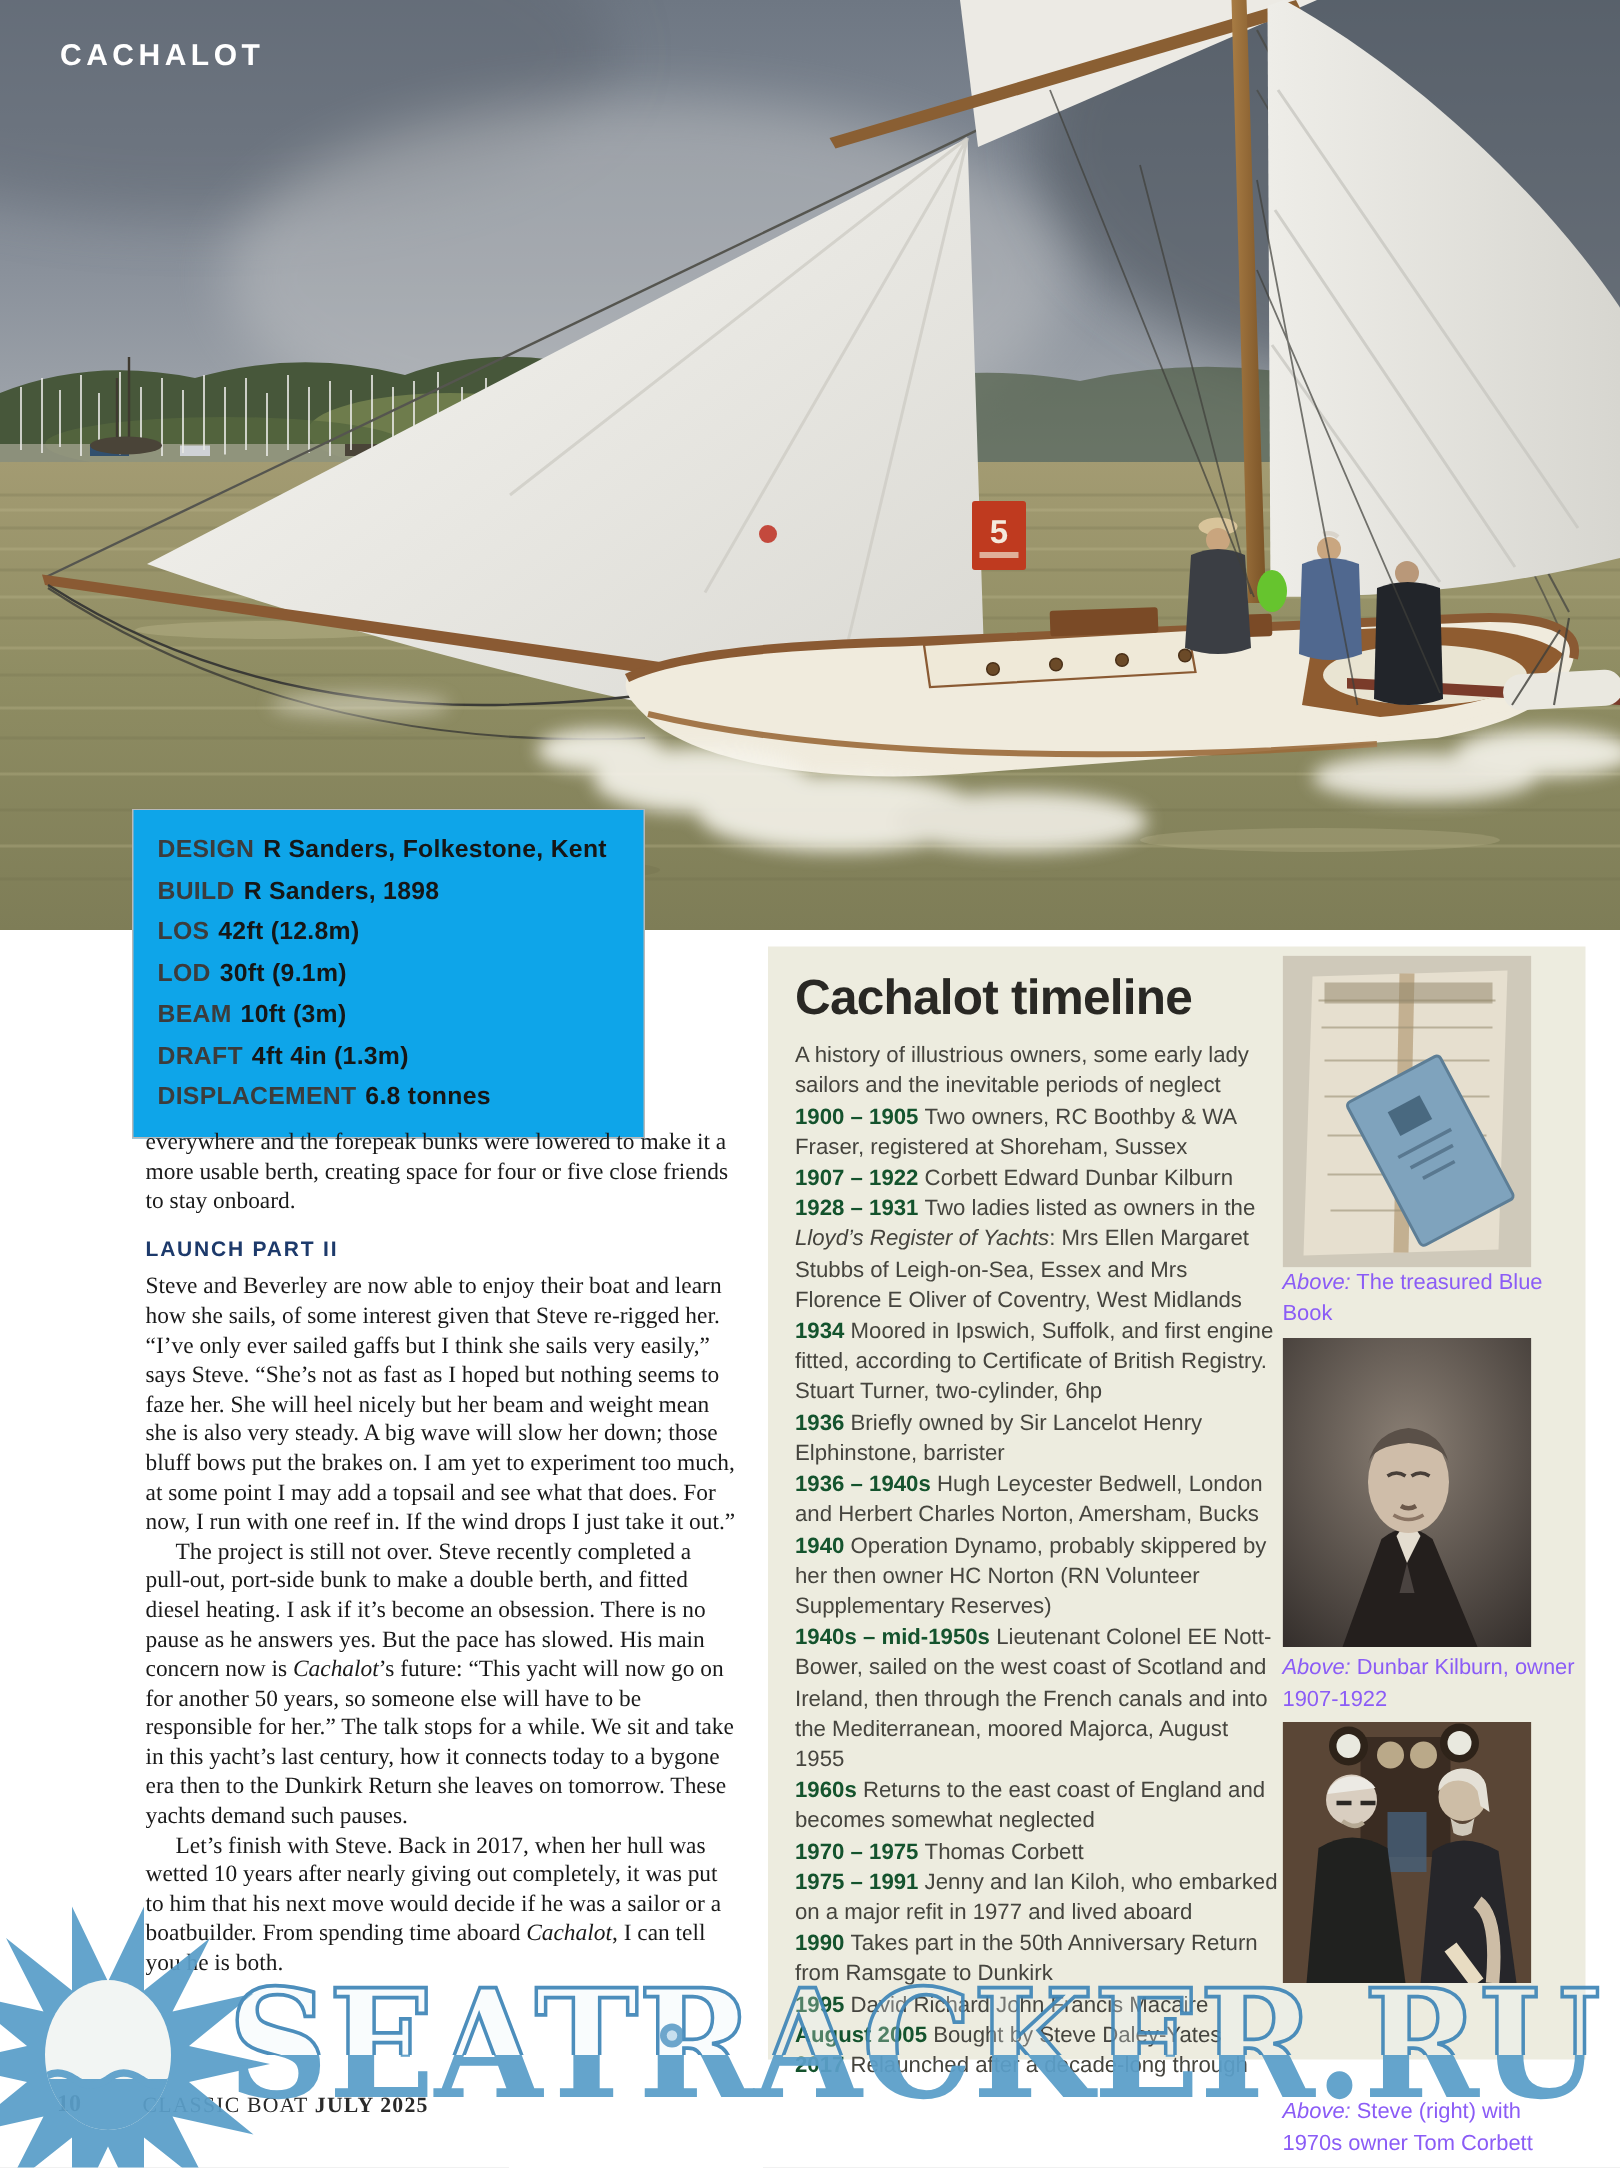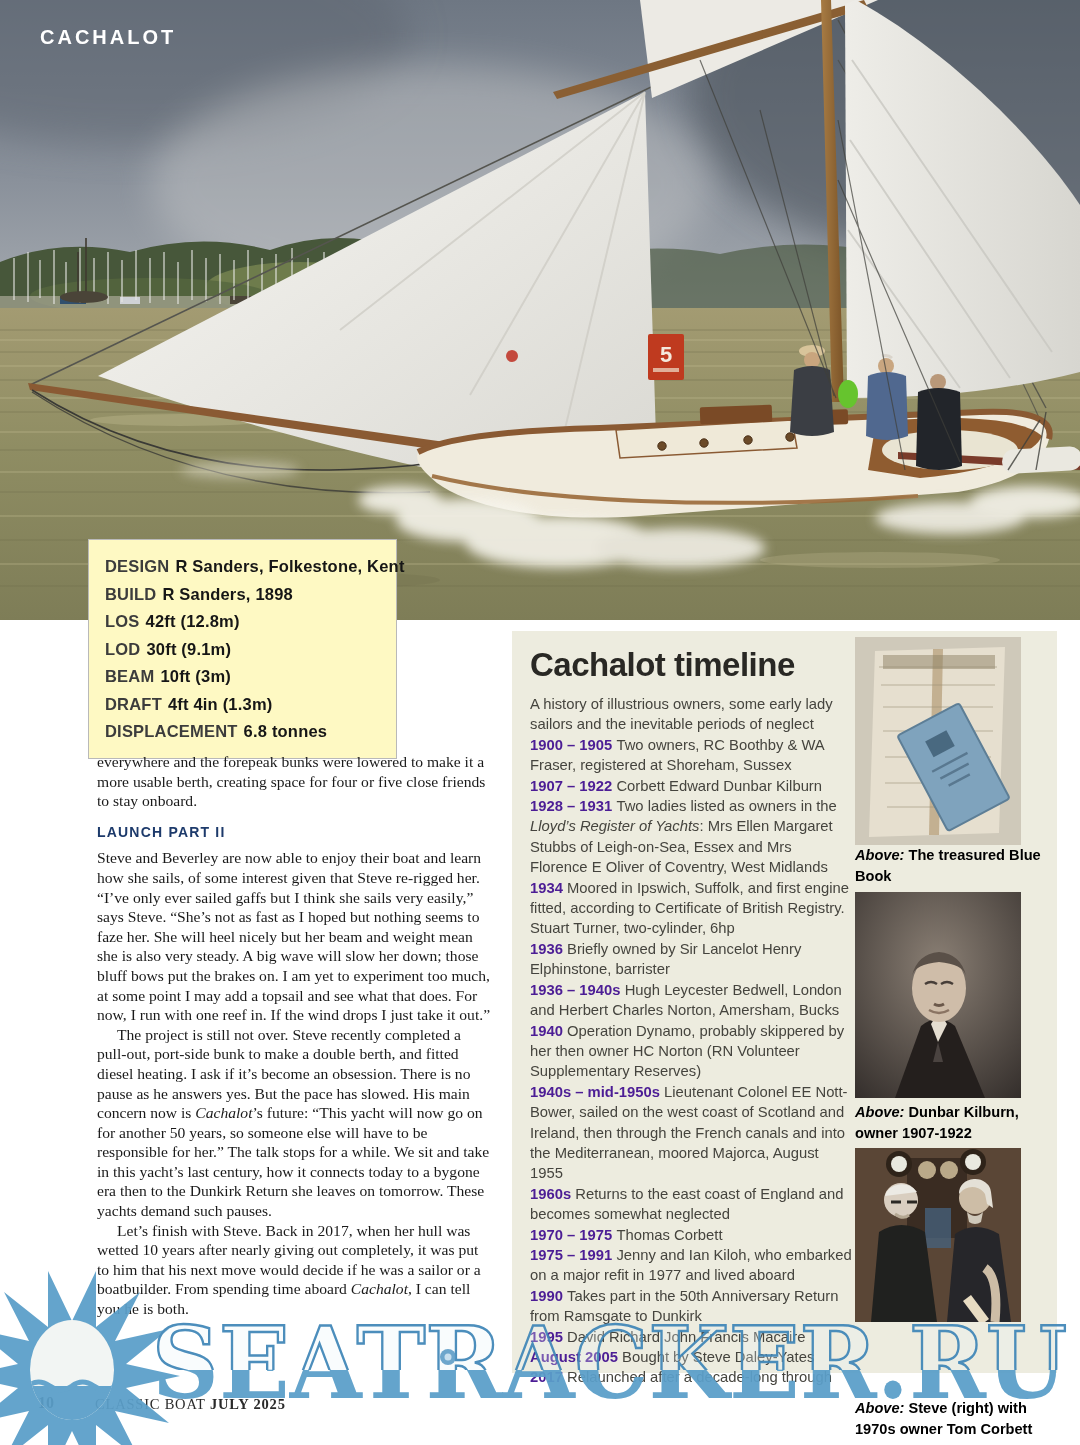--- a/index.html
+++ b/index.html
@@ -5,46 +5,46 @@
   html,body{margin:0;padding:0;background:#e8e8e8;}
   .page{position:relative;width:1080px;height:1445px;background:#ffffff;overflow:hidden;
         font-family:"Liberation Sans",sans-serif;}
   .abs{position:absolute;}
   
   .hero{left:0;top:0;width:1080px;height:620px;}
   .hero svg{display:block;}
   .hero-title{left:40px;top:26px;color:#ffffff;font-size:20px;font-weight:700;
               letter-spacing:3px;}
   
-  .spec-box{left:88px;top:539px;width:309px;background:#fef9c3;border:1px solid #b9b9b9;
+  .spec-box{left:88px;top:539px;width:342px;background:#0ea5e9;border:1px solid #b9b9b9;
             padding:13px 16px 12px 16px;box-sizing:border-box;}
   .spec-row{font-size:16.5px;line-height:27.5px;color:#141414;letter-spacing:.2px;white-space:nowrap;}
   .spec-label{font-weight:600;color:#3c3c3c;margin-right:6px;}
   .spec-value{font-weight:700;color:#161616;}
   
   .article{left:97px;top:752px;width:394px;font-family:"Liberation Serif",serif;
            font-size:15.6px;line-height:19.6px;color:#1a1a1a;}
   .article p{margin:0;}
   .article p.ind{text-indent:20px;}
   .article .i, .caption .i, .timeline .i{font-style:italic;}
   .article .b, .caption .b, .timeline .b{font-weight:700;}
   .article-heading{font-family:"Liberation Sans",sans-serif;font-weight:700;color:#1d3a6b;
             font-size:14px;letter-spacing:1.2px;margin:12px 0 6px 0;}
   
   .panel{left:512px;top:631px;width:545px;height:742px;background:#edecdf;}
   .timeline{left:530px;top:646px;width:322px;color:#45443e;}
   .timeline-title{font-size:33px;font-weight:700;color:#292824;letter-spacing:-.5px;
             margin:0 0 10px 0;}
   .timeline p{margin:0;font-size:14.8px;line-height:20.4px;}
-  .timeline .b{color:#4c1d95;}
+  .timeline .b{color:#14532d;}
   
   .sphoto{left:855px;width:166px;overflow:hidden;}
   .sphoto svg{display:block;}
-  .caption{left:855px;width:196px;font-size:14.6px;line-height:20.6px;font-weight:700;
-           color:#000000;}
+  .caption{left:855px;width:196px;font-size:14.6px;line-height:20.6px;font-weight:400;
+           color:#8b5cf6;}
   
   .footer{left:0;top:1392px;width:1080px;height:30px;font-family:"Liberation Serif",serif;}
   .page-num{position:absolute;left:38px;top:2px;font-weight:700;font-size:16px;color:#1c1c1c;}
   .folio{position:absolute;left:95px;top:4px;font-size:14.5px;color:#2a2a2a;letter-spacing:.8px;}
   .folio .b{font-weight:700;}
   
   .watermark{left:0;top:1258px;width:1080px;height:187px;pointer-events:none;opacity:.94;}
 </style>
 </head>
 <body>

